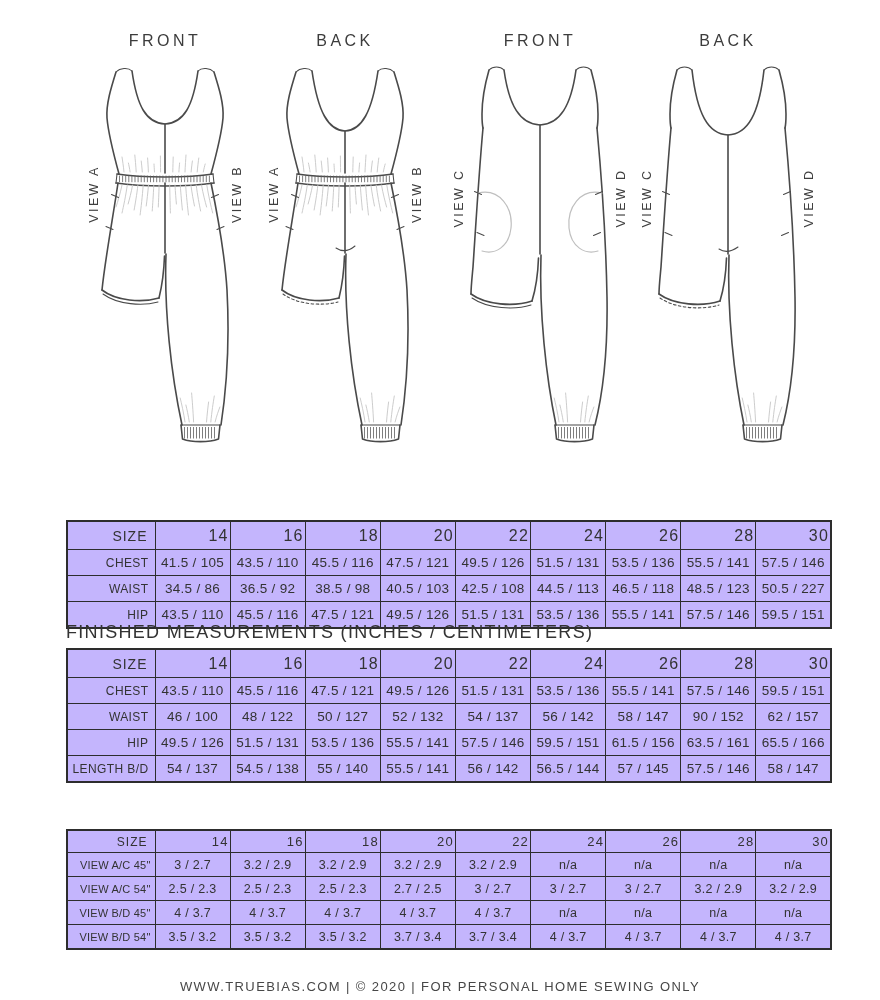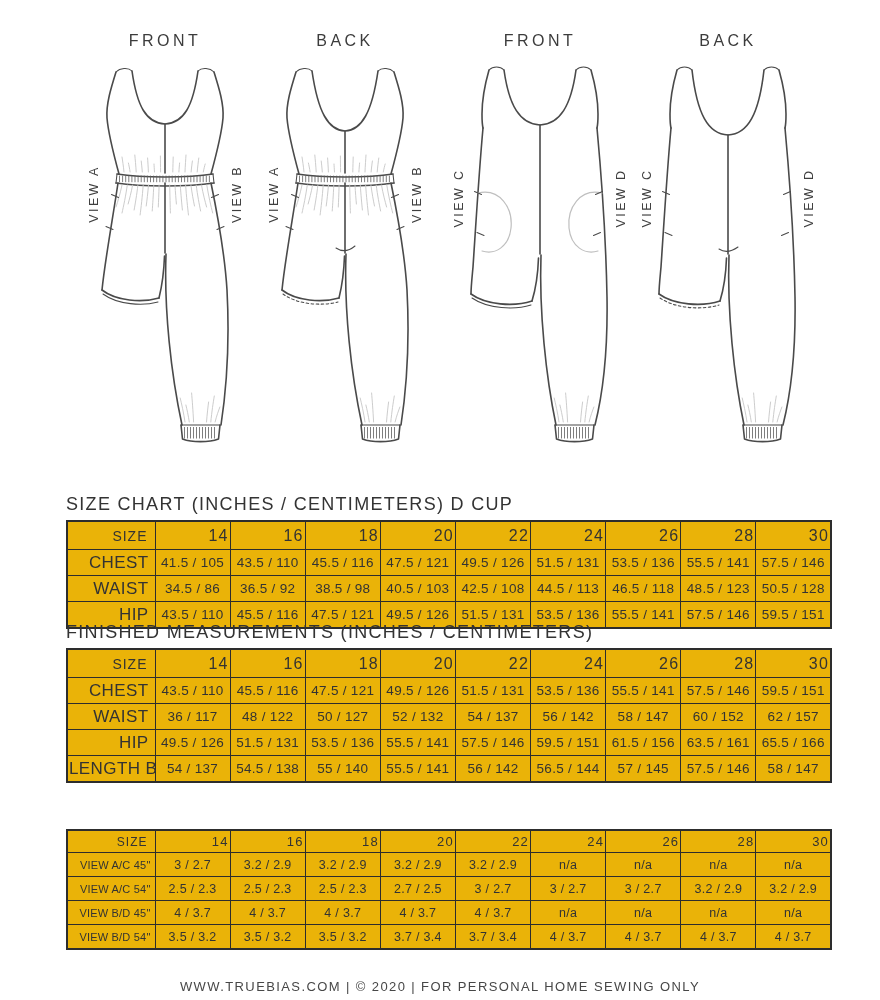--- a/index.html
+++ b/index.html
@@ -23,28 +23,28 @@
   svg .lt{fill:none;stroke:#c6c6c6;stroke-width:0.9;stroke-linecap:round}
   svg .pk{fill:none;stroke:#bfbfbf;stroke-width:1.2;stroke-linecap:round}
   svg .hatch{fill:none;stroke:#5d5d5d;stroke-width:0.8}
   svg .dash{stroke-dasharray:2.6,2.4}
 
   
   .section-heading{position:absolute;left:66px;font-size:18px;letter-spacing:1.3px;color:#333;}
 
   
   .tbl-wrap{position:absolute;left:66px;}
-  table.chart{border-collapse:collapse;table-layout:fixed;width:766px;background:#eab308;
+  table.chart{border-collapse:collapse;table-layout:fixed;width:766px;background:#c4b5fd;
               border:2px solid #2d2d2d;}
   table.chart th,table.chart td{border:1.4px solid #2d2d2d;text-align:center;
               overflow:hidden;white-space:nowrap;font-weight:normal;color:#333;}
   table.chart col.lbl{width:88px;}
   table.chart thead th{height:25px;font-size:16px;letter-spacing:1.2px;text-align:right;}
   table.chart thead th.lbl-cell{font-size:14px;letter-spacing:1px;text-align:right;padding-right:7px;}
-  table.chart tbody th{height:23px;font-size:17px;letter-spacing:0.4px;text-align:right;padding-right:6px;}
+  table.chart tbody th{height:23px;font-size:12px;letter-spacing:0.4px;text-align:right;padding-right:6px;}
   table.chart tbody td{height:23px;font-size:13.5px;letter-spacing:0.3px;}
   table.chart.fabric thead th{height:19px;font-size:13px;}
   table.chart.fabric thead th.lbl-cell{font-size:12px;}
   table.chart.fabric tbody th{height:21px;font-size:11px;letter-spacing:0.2px;padding-right:4px;}
   table.chart.fabric tbody td{height:21px;font-size:12.5px;}
 
   
   .footer{position:absolute;top:979px;left:0;width:880px;text-align:center;
           font-size:13px;letter-spacing:1.4px;color:#474747;}
 </style>
@@ -347,21 +347,20 @@
           <path class="lt" d="M109.0,360 C107.6,350.4 105.6,342.0 104.2,336.0"></path>
           <path class="lt" d="M113.3,360 C112.3,353.2 110.9,347.3 109.9,343.0"></path>
           <path class="lt" d="M117.6,360 C117.0,348.4 116.2,338.3 115.6,331.0"></path>
           <path class="lt" d="M130.5,360 C131.1,352.0 132.0,345.0 132.6,340.0"></path>
           <path class="lt" d="M134.8,360 C135.8,349.6 137.2,340.5 138.3,334.0"></path>
           <path class="lt" d="M139.1,360 C140.5,354.0 142.5,348.8 143.9,345.0"></path>
           <path class="ln thin" d="M81,187 C87,191 93,190 100,185"></path>
         </svg></div>
   </div>
 
-  <div class="section-heading" style="top:494px">SIZE CHART (INCHES / CENTIMETERS) D CUP</div>
   <div class="tbl-wrap" style="top:520px">
       <table class="chart">
         <colgroup>
           <col class="lbl">
           <col>
           <col>
           <col>
           <col>
           <col>
           <col>
@@ -399,21 +398,21 @@
           <tr>
             <th>WAIST</th>
             <td>34.5 / 86</td>
             <td>36.5 / 92</td>
             <td>38.5 / 98</td>
             <td>40.5 / 103</td>
             <td>42.5 / 108</td>
             <td>44.5 / 113</td>
             <td>46.5 / 118</td>
             <td>48.5 / 123</td>
-            <td>50.5 / 128</td>
+            <td>50.5 / 227</td>
           </tr>
           <tr>
             <th>HIP</th>
             <td>43.5 / 110</td>
             <td>45.5 / 116</td>
             <td>47.5 / 121</td>
             <td>49.5 / 126</td>
             <td>51.5 / 131</td>
             <td>53.5 / 136</td>
             <td>55.5 / 141</td>
@@ -461,28 +460,28 @@
             <td>47.5 / 121</td>
             <td>49.5 / 126</td>
             <td>51.5 / 131</td>
             <td>53.5 / 136</td>
             <td>55.5 / 141</td>
             <td>57.5 / 146</td>
             <td>59.5 / 151</td>
           </tr>
           <tr>
             <th>WAIST</th>
-            <td>36 / 117</td>
+            <td>46 / 100</td>
             <td>48 / 122</td>
             <td>50 / 127</td>
             <td>52 / 132</td>
             <td>54 / 137</td>
             <td>56 / 142</td>
             <td>58 / 147</td>
-            <td>60 / 152</td>
+            <td>90 / 152</td>
             <td>62 / 157</td>
           </tr>
           <tr>
             <th>HIP</th>
             <td>49.5 / 126</td>
             <td>51.5 / 131</td>
             <td>53.5 / 136</td>
             <td>55.5 / 141</td>
             <td>57.5 / 146</td>
             <td>59.5 / 151</td>

